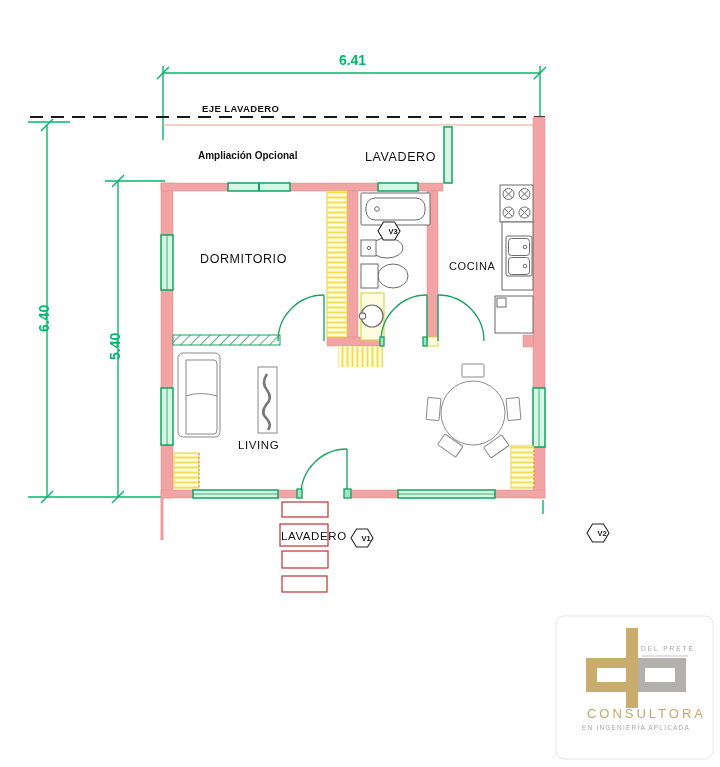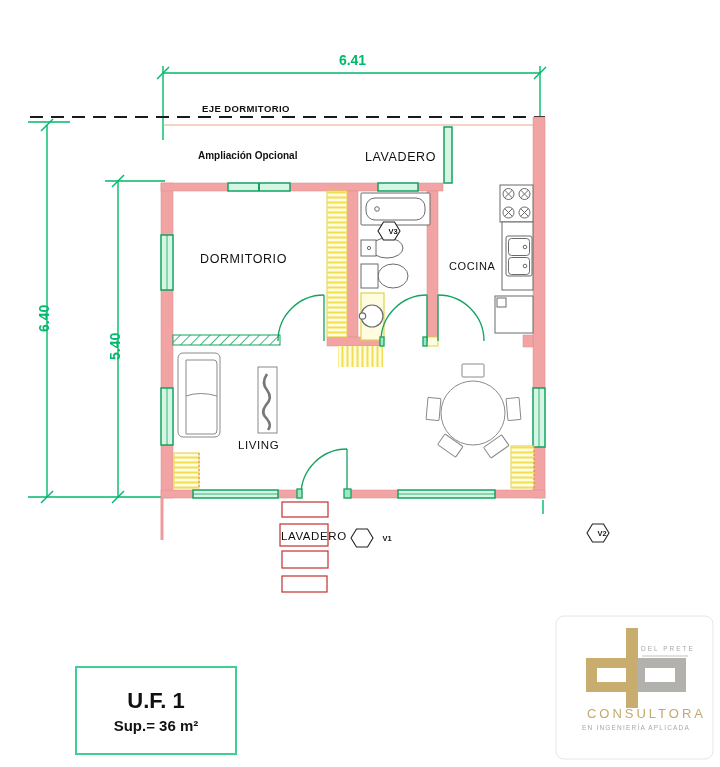--- a/index.html
+++ b/index.html
@@ -244,33 +244,29 @@
     <rect x="586" y="658" width="51" height="34" fill="#C8AD6E"></rect>
     <rect x="597" y="668" width="29" height="14" fill="#ffffff"></rect>
     <rect x="626" y="628" width="12" height="80" fill="#C8AD6E"></rect>
     <line x1="642" y1="656" x2="688" y2="656" stroke="#B3B1AE" stroke-width="0.8"></line>
   </g>
 </svg>
 
 <div class="lbl dim" style="left:310px;top:52px;width:85px;text-align:center;">6.41</div>
 <div class="lbl dim dim-rot" style="left:36px;top:332px;">6.40</div>
 <div class="lbl dim dim-rot" style="left:107px;top:360px;">5.40</div>
-<div class="lbl eje" style="left:202px;top:103px;">EJE DORMITORIO</div>
+<div class="lbl eje" style="left:202px;top:103px;">EJE LAVADERO</div>
 <div class="lbl small-bold" style="left:198px;top:150px;text-align:right;">Ampliación Opcional</div>
 <div class="lbl room" style="left:365px;top:150px;font-size:12.5px;">LAVADERO</div>
 <div class="lbl room" style="left:200px;top:252px;font-size:12.5px;">DORMITORIO</div>
 <div class="lbl room" style="left:449px;top:260px;font-size:11px;">COCINA</div>
 <div class="lbl room" style="left:205px;top:439px;font-size:11.5px;padding-left:33px;">LIVING</div>
 <div class="lbl room" style="left:281px;top:530px;font-size:11.5px;">LAVADERO</div>
-<div class="lbl hex-lbl" style="left:351px;top:534px;padding-left:21px;">V1</div>
+<div class="lbl hex-lbl" style="left:351px;top:534px;">V1</div>
 <div class="lbl hex-lbl" style="left:587px;top:529px;">V2</div>
 <div class="lbl hex-lbl" style="left:378px;top:227px;">V3</div>
 
-<div class="unit-box">
-  <div class="unit-title">U.F. 1</div>
-  <div class="unit-area">Sup.= 36 m²</div>
-</div>
 
 <div class="logo-top">DEL PRETE</div>
 <div class="logo-name">CONSULTORA</div>
 <div class="logo-tag">EN INGENIERÍA APLICADA</div>
 
 </div>
 
 </body></html>

